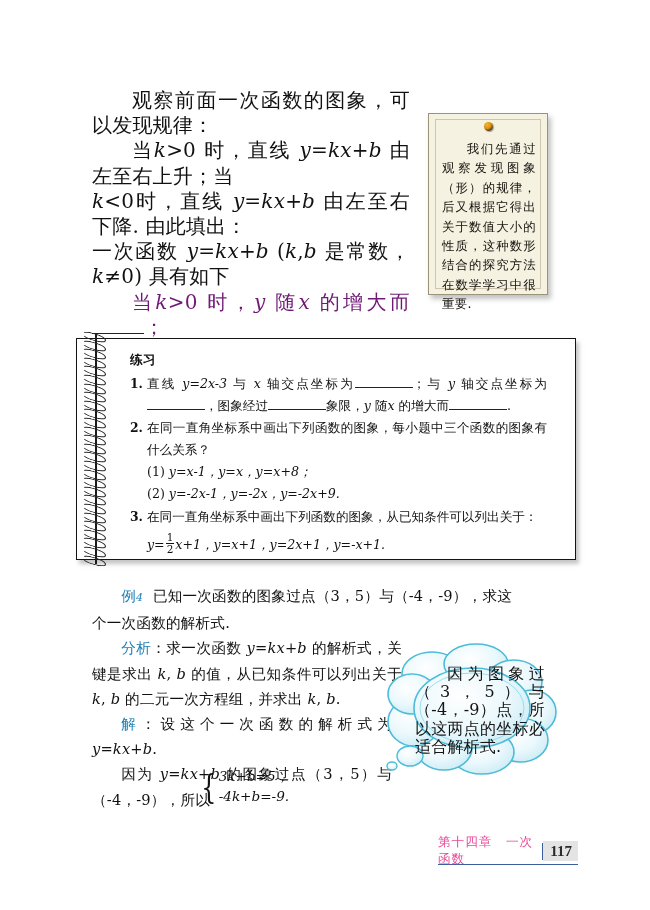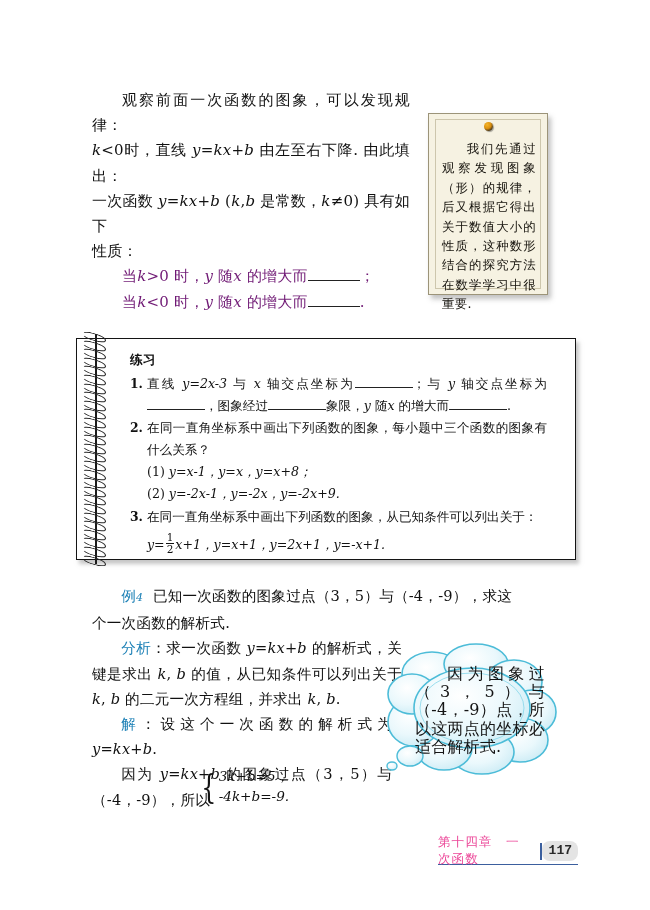--- a/index.html
+++ b/index.html
@@ -28,21 +28,21 @@
   .blank { display: inline-block; border-bottom: 1px solid #222; vertical-align: baseline; }
   .b1 { width: 52px; }
   .b2 { width: 58px; }
 
   
   .intro {
     position: absolute;
     left: 92px;
     top: 88px;
     width: 318px;
-    font-size: 15px;
+    font-size: 20px;
     line-height: 25.2px;
     letter-spacing: 0.2px;
     text-align: justify;
   }
   .intro p { margin: 0; }
   .intro .ind { text-indent: 2em; }
   .intro .blueline { color: #701a75; text-indent: 2em; }
 
   
   .note-wrap {
@@ -260,40 +260,39 @@
     color: #ec4899;
     letter-spacing: 1px;
     padding-right: 8px;
   }
   .footer-sep {
     width: 2px;
     height: 17px;
     background: #3b5f9e;
   }
   .footer-page {
-    font-family: Liberation Mono, monospace;
-    font-size: 13px;
+    font-family: Liberation Serif, serif;
+    font-size: 15px;
     font-weight: bold;
     color: #2b2b2b;
     background: #e4e4e4;
     padding: 1px 6px 1px 7px;
     line-height: 18px;
-    border-radius: 8px;
   }
 </style>
 </head>
 <body>
 
 <div class="page">
 
   <div class="intro">
     <p class="ind">观察前面一次函数的图象，可以发现规律：</p>
+    <p class="ind"><span>当</span><span class="mi">k</span><span>&gt;0 时，直线 </span><span class="mi">y=kx+b</span><span> 由左至右上升；当</span></p>
     <p><span class="mi">k</span><span>&lt;0时，直线 </span><span class="mi">y=kx+b</span><span> 由左至右下降. 由此填出：</span></p>
     <p><span>一次函数 </span><span class="mi">y=kx+b</span><span> (</span><span class="mi">k</span><span>,</span><span class="mi">b</span><span> 是常数，</span><span class="mi">k</span><span>≠0) 具有如下</span></p>
-    <p>性质：</p>
     <p class="blueline"><span>当</span><span class="mi">k</span><span>&gt;0 时，</span><span class="mi">y</span><span> 随</span><span class="mi">x</span><span> 的增大而</span><span class="blank b1"></span><span>；</span></p>
     <p class="blueline"><span>当</span><span class="mi">k</span><span>&lt;0 时，</span><span class="mi">y</span><span> 随</span><span class="mi">x</span><span> 的增大而</span><span class="blank b1"></span><span>.</span></p>
   </div>
 
   <div class="note-wrap">
     <div class="note">
       <div class="note-inner"></div>
     </div>
     <div class="note-pin"></div>
     <div class="note-text">我们先通过观察发现图象（形）的规律，后又根据它得出关于数值大小的性质，这种数形结合的探究方法在数学学习中很重要.</div>

